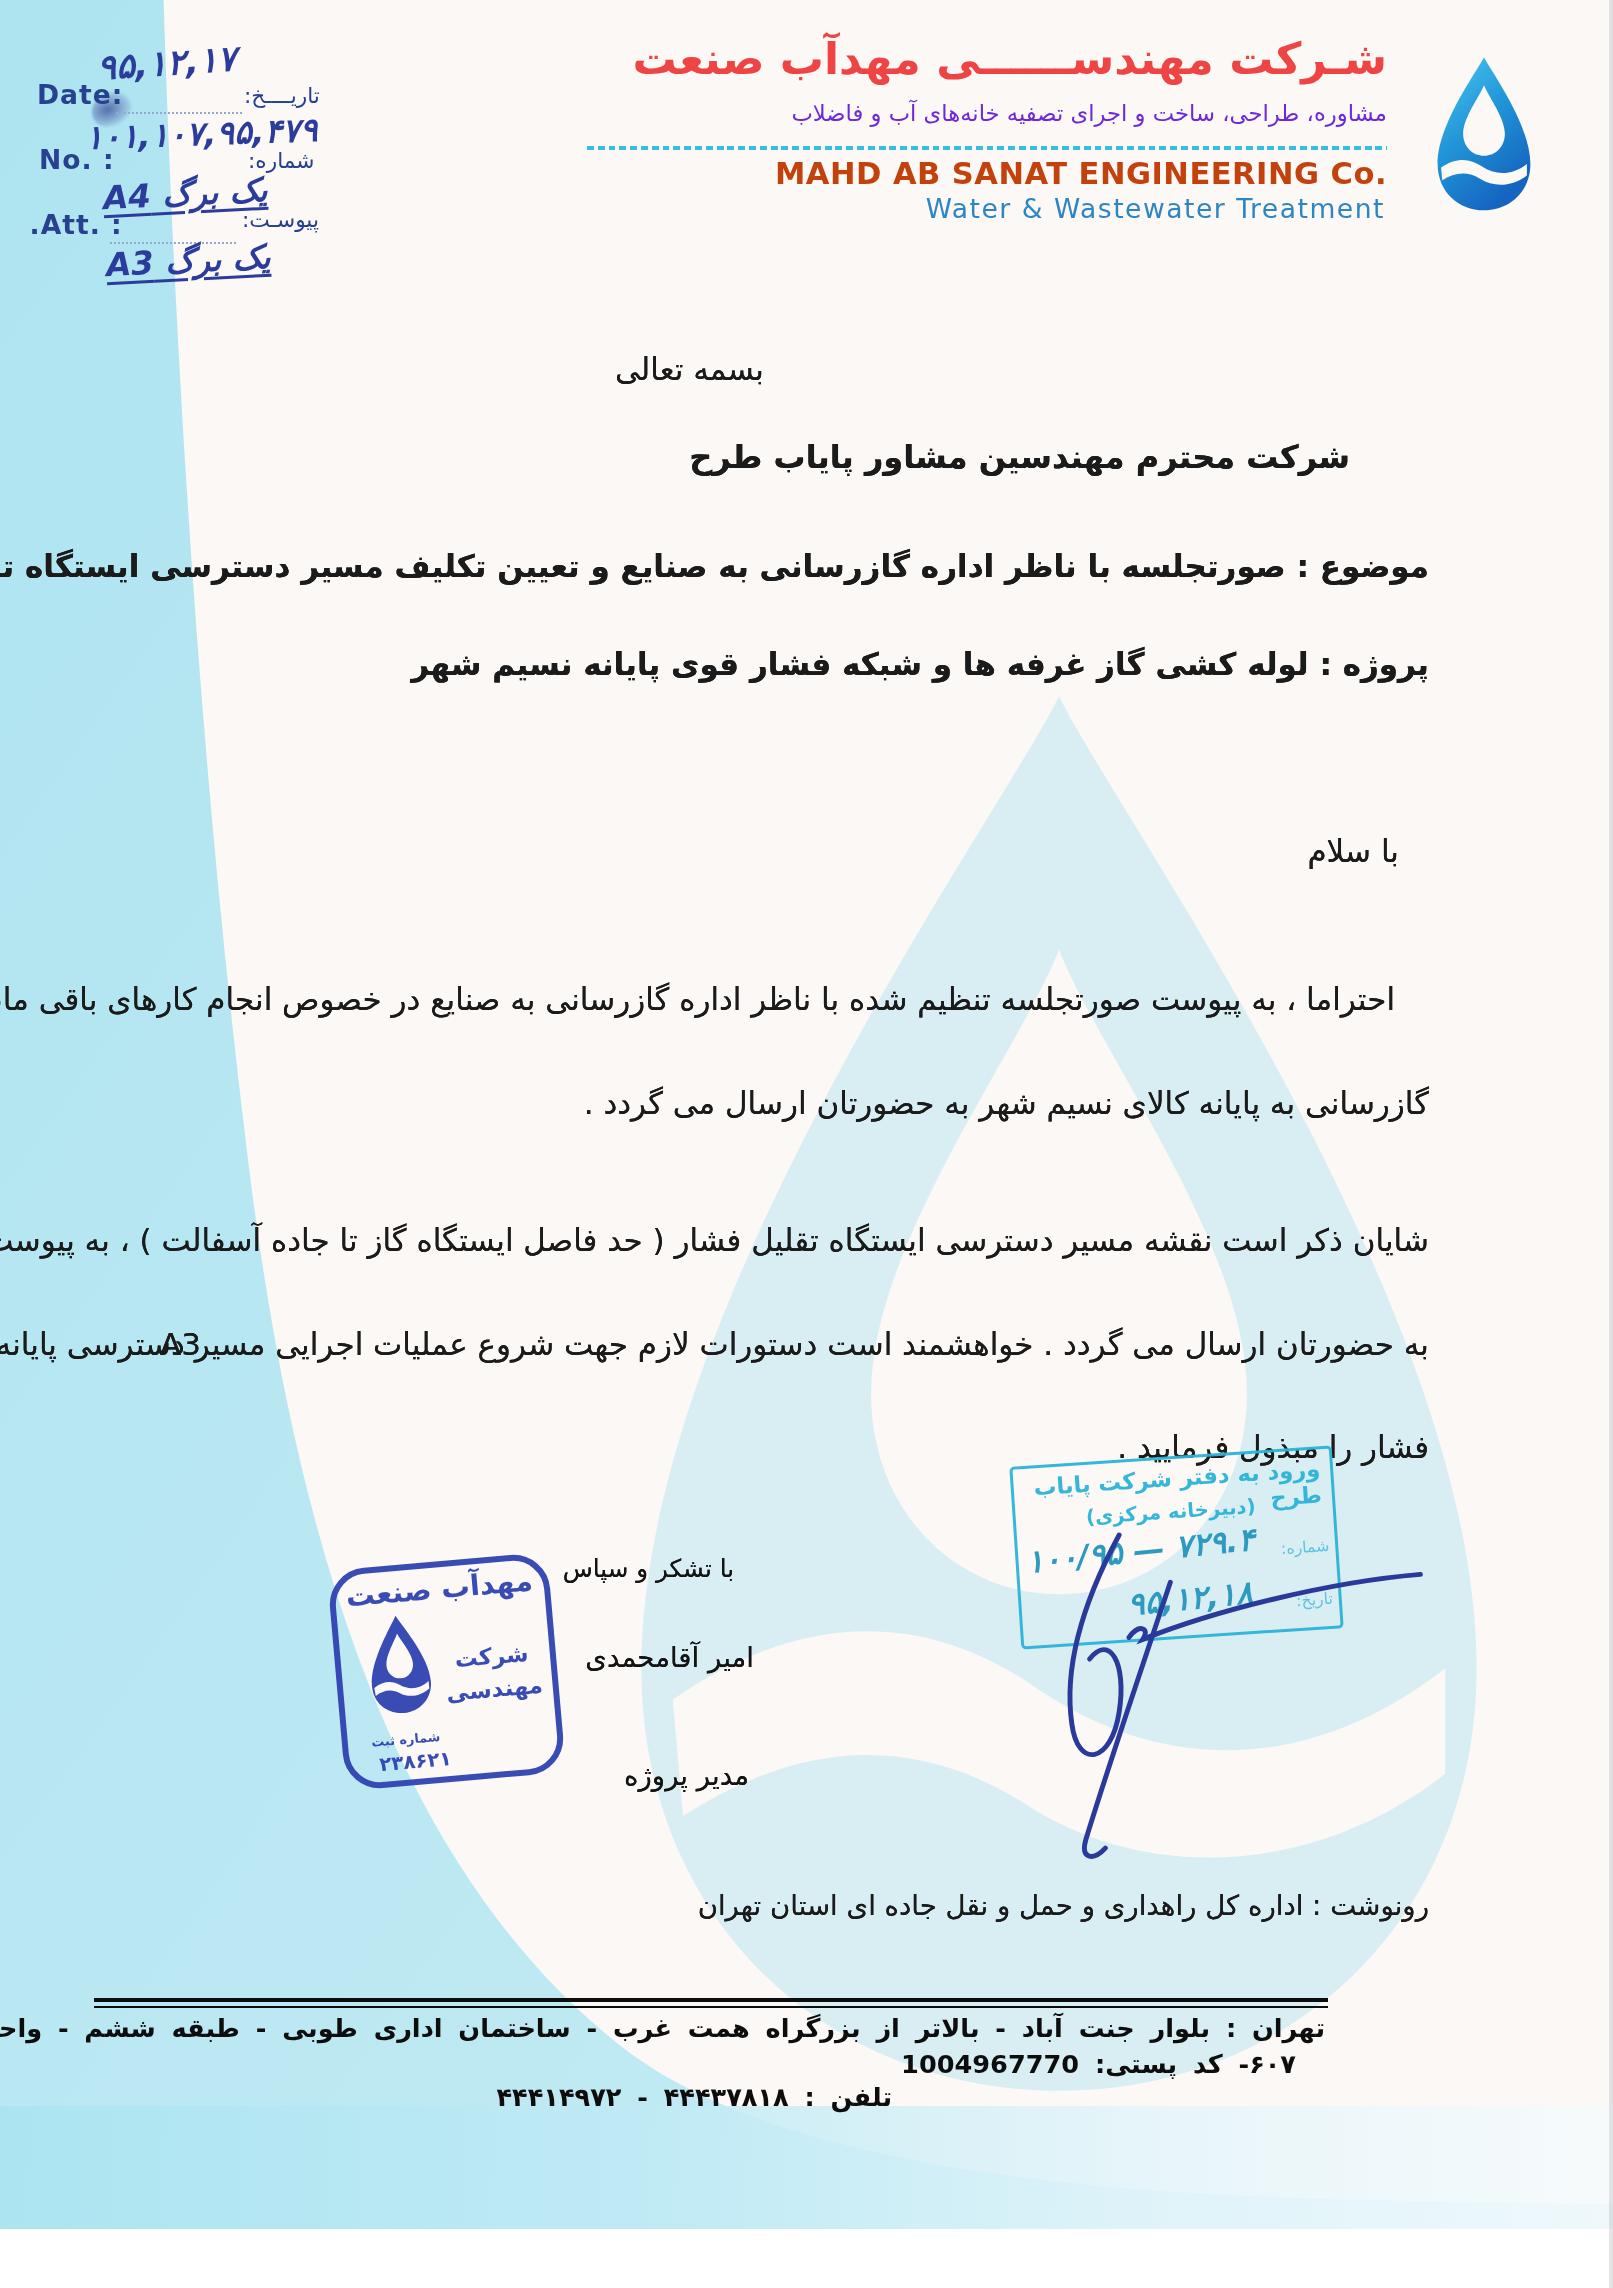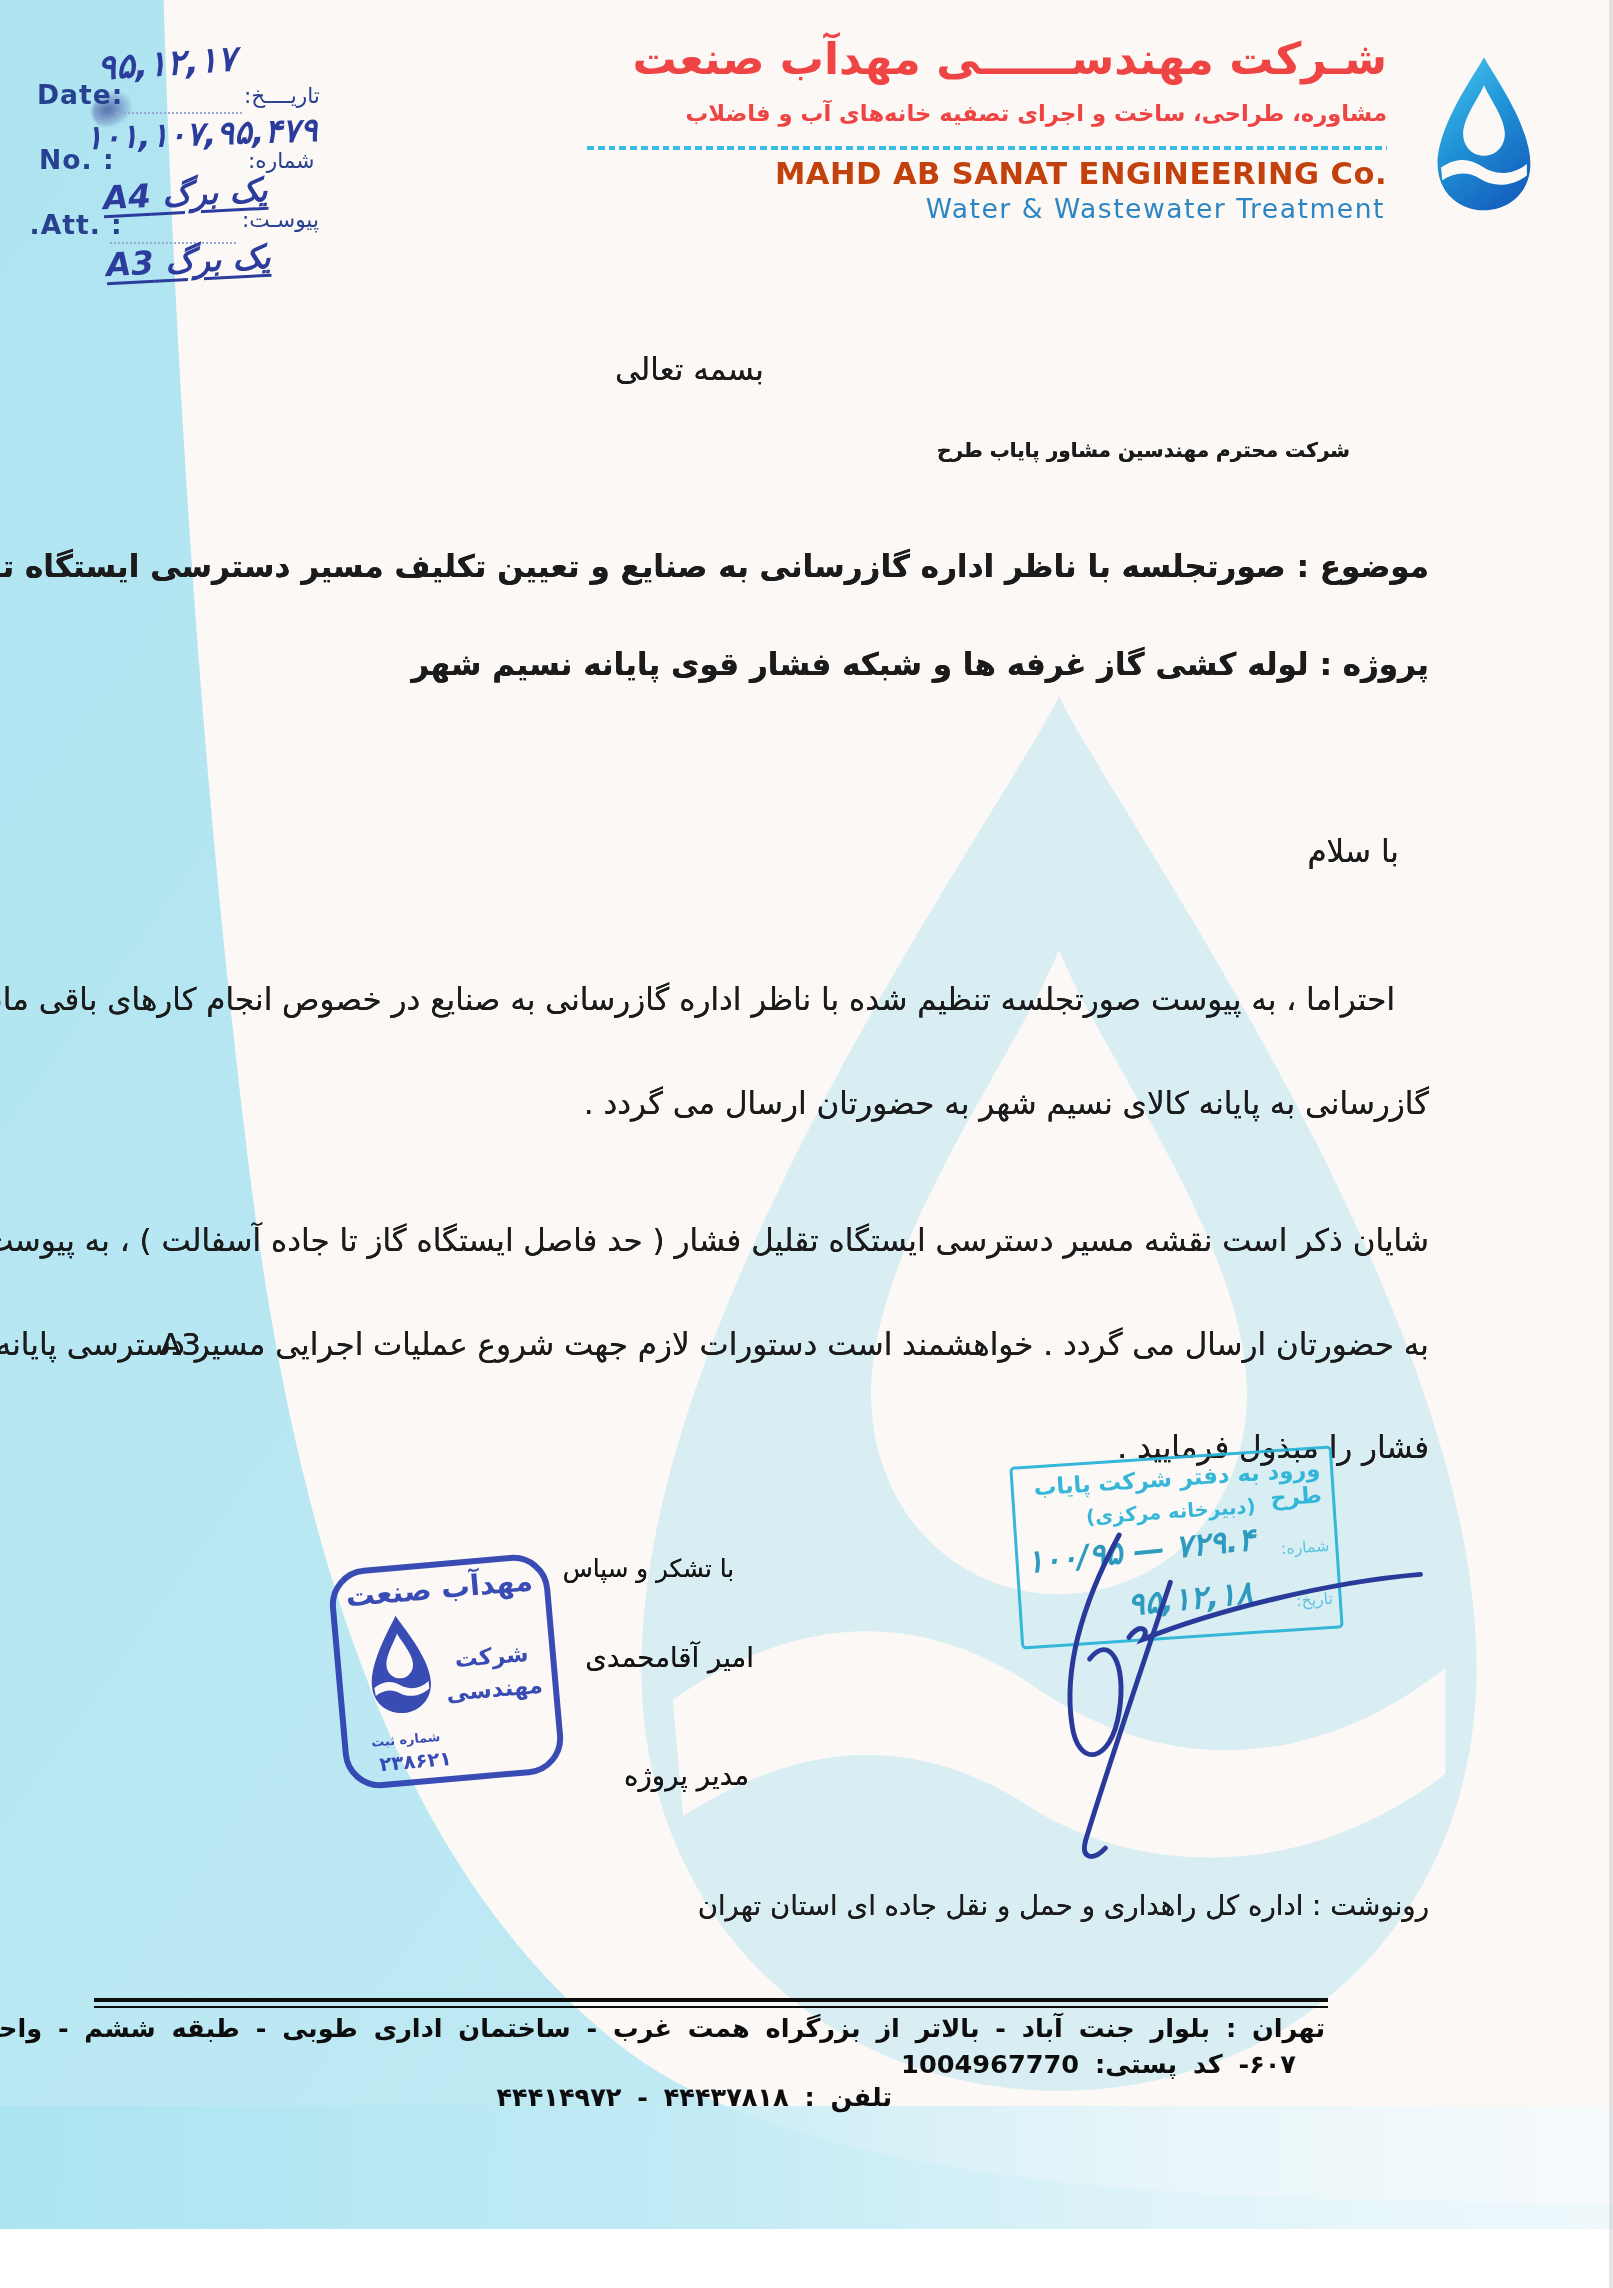--- a/index.html
+++ b/index.html
@@ -19,21 +19,21 @@
   .fld-en{color:#27408f;font-weight:bold;font-size:26.6px;letter-spacing:1px;}
   .fld-fa{color:#27408f;font-size:21.7px;}
   .leader{border-bottom:2px dotted #93a9cf;height:2px;}
   .hand{color:#2c3c9c;font-size:35px;font-weight:bold;font-style:italic;}
   .hand-u{text-decoration:underline;text-underline-offset:5.9px;}
   #ink-smudge{position:absolute;left:91px;top:91px;width:41px;height:35px;z-index:2;
     background:radial-gradient(ellipse at 40% 50%,rgba(70,90,160,.85),rgba(90,110,180,.25) 60%,transparent 75%);
     border-radius:60% 40% 55% 45%;transform:rotate(-18deg);filter:blur(1px);}
   
   .hd-fa{color:#ef4444;font-weight:bold;font-size:44px;}
-  .hd-tag-fa{color:#ef4444;font-size:22.7px;font-weight:bold;}
+  .hd-tag-fa{color:#6d28d9;font-size:22.7px;font-weight:normal;}
   #hd-divider{position:absolute;top:146px;height:3.9px;width:800px;
     background:repeating-linear-gradient(90deg,#36bfe2 0 6.9px,transparent 6.9px 10.8px);z-index:2;}
   .hd-en{color:#c2410c;font-weight:bold;font-size:30.5px;letter-spacing:0.5px;}
   .hd-tag-en{color:#2d86c3;font-size:26.6px;letter-spacing:1.5px;}
   
   .body-txt{color:#1b1b1b;font-size:31px;text-shadow:0 0 0.4px #1b1b1b;}
   .bold{font-weight:bold;}
   
   #entry-stamp{position:absolute;left:1015px;top:1456px;width:317px;height:177px;z-index:3;
     border:3.9px solid #2cb4d8;border-radius:4.9px;transform:rotate(-3.8deg);color:#2cb4d8;opacity:.95;}
@@ -109,21 +109,21 @@
         <stop offset=".5" stop-color="#2196d8"></stop>
         <stop offset="1" stop-color="#1565c0"></stop>
     </linearGradient>
   </defs>
   <path fill-rule="evenodd" fill="url(#lg)" d="M50,2 C56,14 90,60 90,94 C90,118 72,134 50,134 C28,134 10,118 10,94 C10,60 44,14 50,2 Z
        M50,26 C54,36 68,54 68,68 C68,79 60,87 50,87 C40,87 32,79 32,68 C32,54 46,36 50,26 Z
        M13,97 C26,88 38,89 48,96 C60,104 74,104 87,94 L87,104 C74,114 58,114 47,107 C36,100 25,101 14,108 Z"></path>
 </svg>
 
 <div class="abs layer body-txt rtl" style="right:850px;top:351px;">بسمه تعالی</div>
-<div class="abs layer body-txt bold rtl" style="right:264px;top:438px;font-size:20px;">شرکت محترم مهندسین مشاور پایاب طرح</div>
+<div class="abs layer body-txt bold rtl" style="right:264px;top:438px;font-size:32px;">شرکت محترم مهندسین مشاور پایاب طرح</div>
 <div class="abs layer body-txt bold rtl" style="right:185px;top:548px;">موضوع : صورتجلسه با ناظر اداره گازرسانی به صنایع و تعیین تکلیف مسیر دسترسی ایستگاه تقلیل فشار</div>
 <div class="abs layer body-txt bold rtl" style="right:185px;top:646px;">پروژه : لوله کشی گاز غرفه ها و شبکه فشار قوی پایانه نسیم شهر</div>
 <div class="abs layer body-txt rtl" style="right:215px;top:833px;">با سلام</div>
 <div class="abs layer body-txt rtl" style="right:219px;top:981px;">احتراما ، به پیوست صورتجلسه تنظیم شده با ناظر اداره گازرسانی به صنایع در خصوص انجام کارهای باقی مانده پروژه</div>
 <div class="abs layer body-txt rtl" style="right:185px;top:1085px;">گازرسانی به پایانه کالای نسیم شهر به حضورتان ارسال می گردد .</div>
 <div class="abs layer body-txt rtl" style="right:185px;top:1222px;">شایان ذکر است نقشه مسیر دسترسی ایستگاه تقلیل فشار ( حد فاصل ایستگاه گاز تا جاده آسفالت ) ، به پیوست در یک برگ</div>
 <div class="abs layer" style="left:116px;right:185px;top:1326px;height:39px;">
   <span class="body-txt" style="position:absolute;left:0;top:0;margin-left:44px;">A3</span>
   <span class="body-txt rtl" style="position:absolute;right:0;top:0;white-space:nowrap;">به حضورتان ارسال می گردد . خواهشمند است دستورات لازم جهت شروع عملیات اجرایی مسیر دسترسی پایانه تقلیل</span>
 </div>

